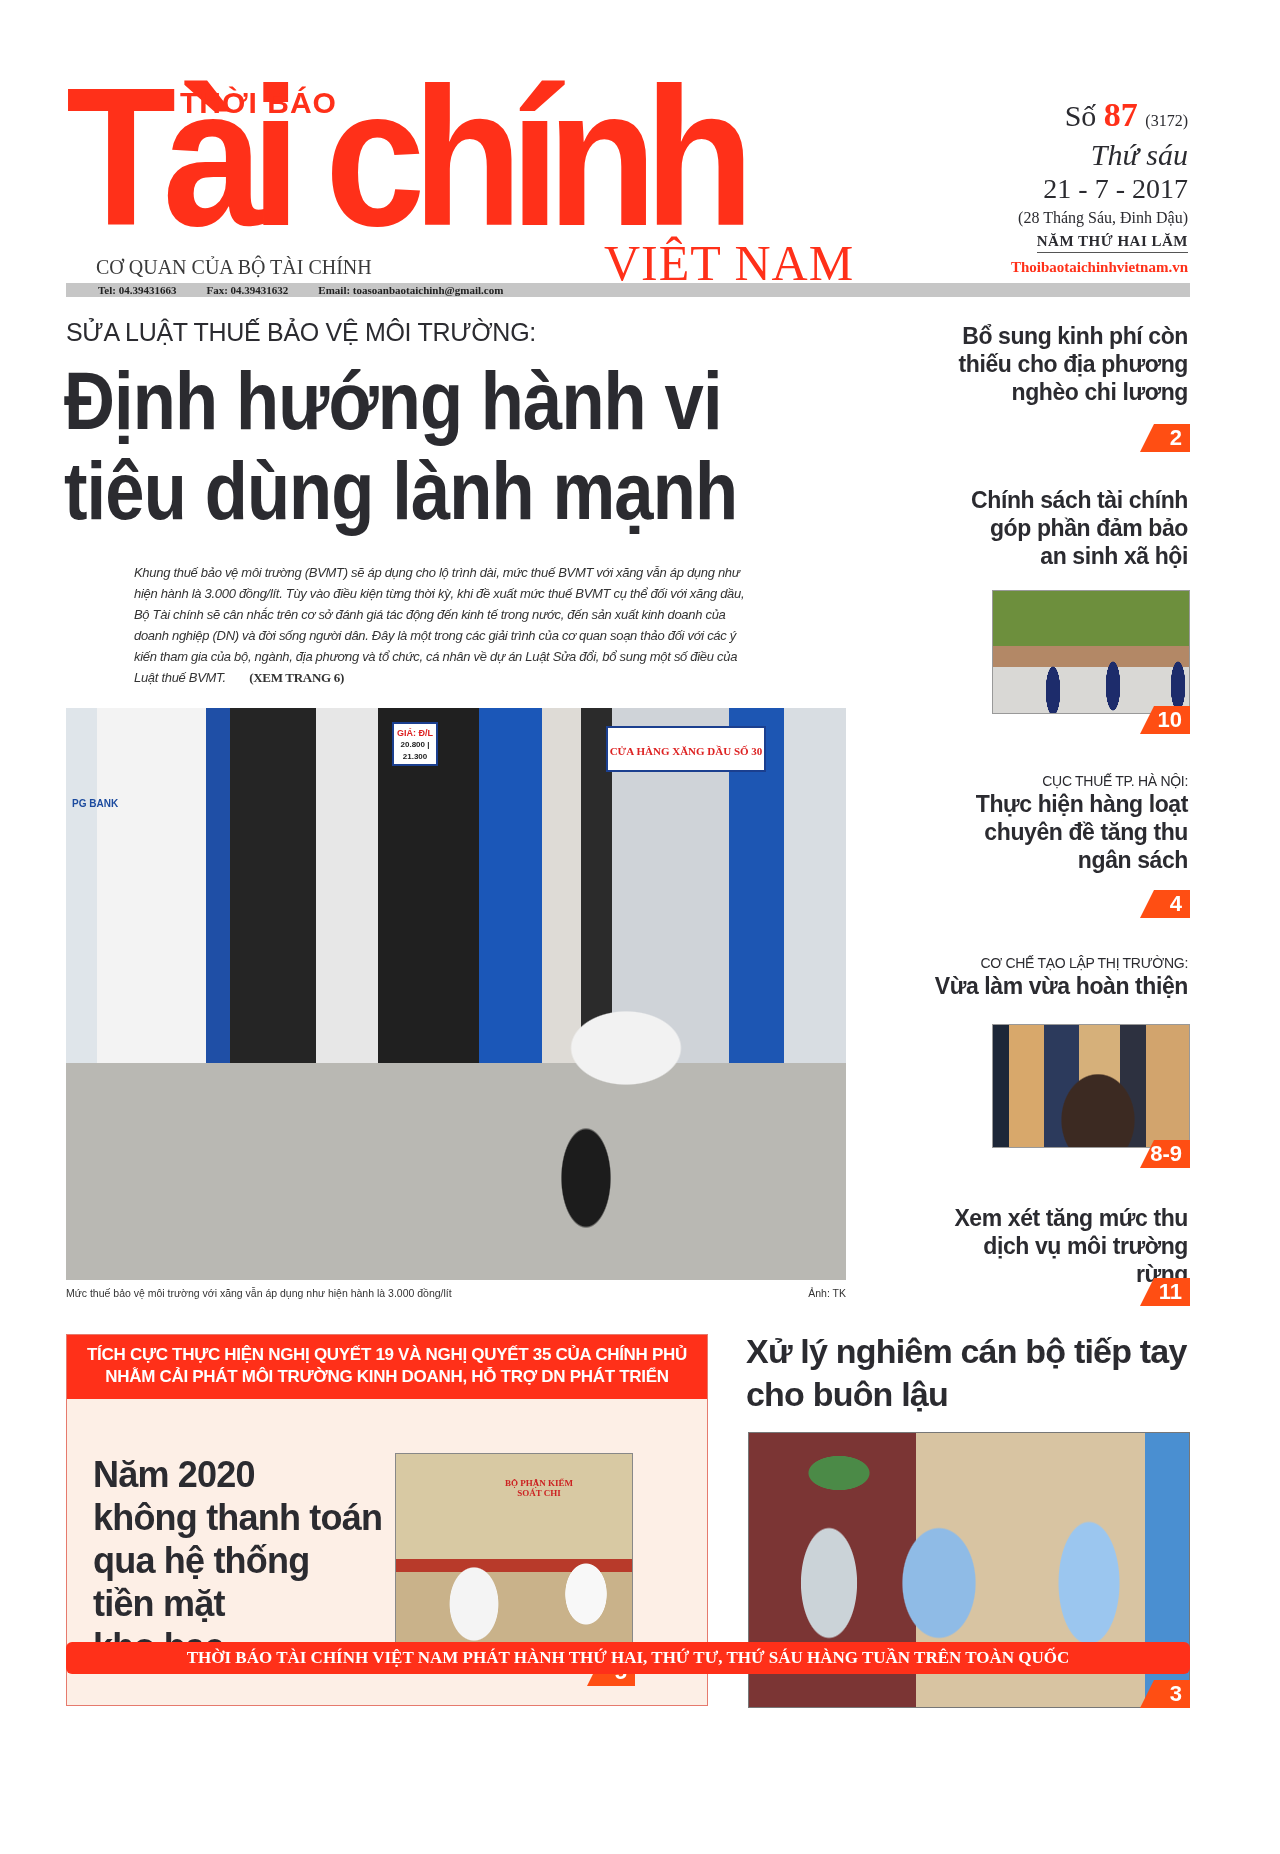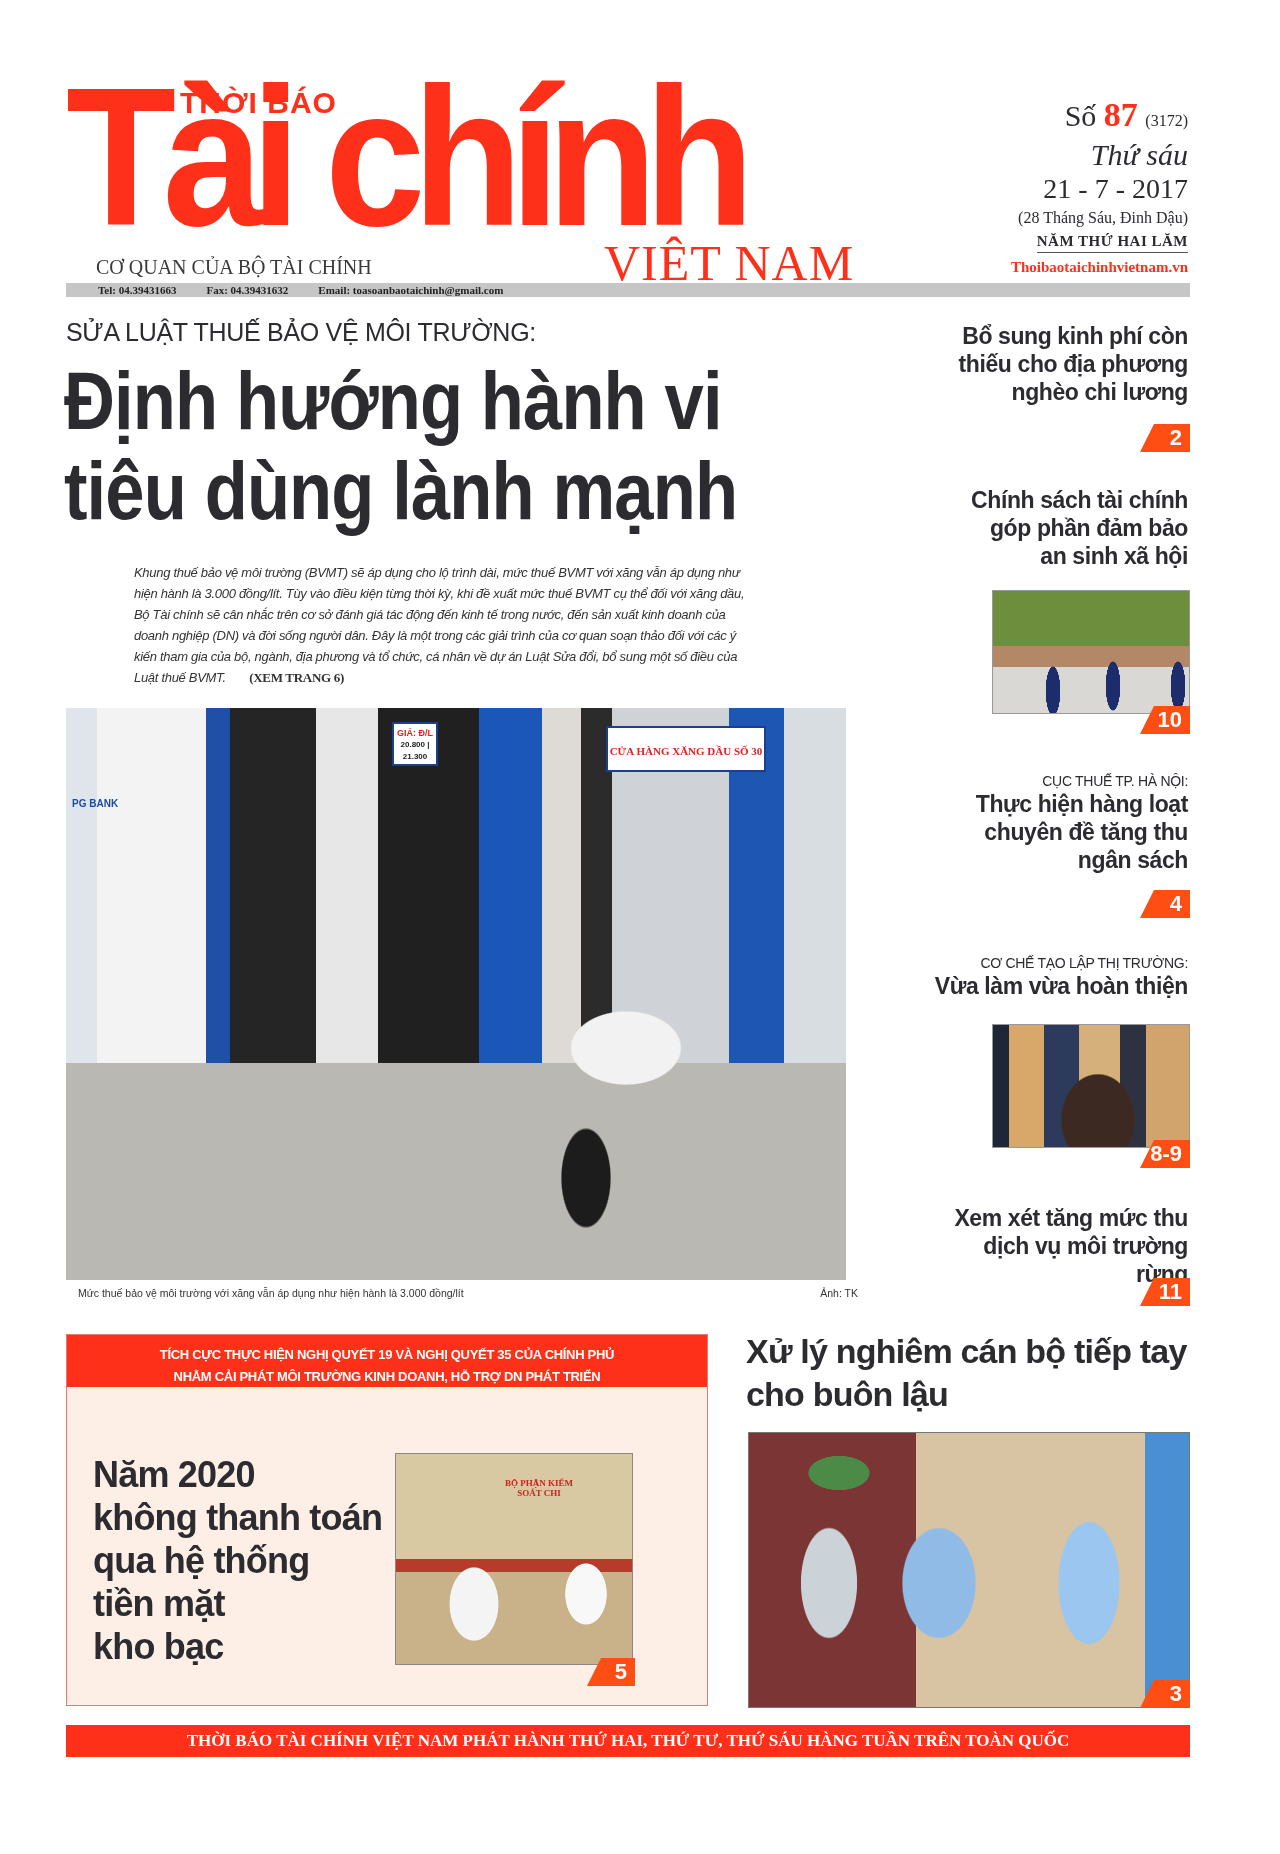--- a/index.html
+++ b/index.html
@@ -63,21 +63,21 @@
   .photo { position: absolute; overflow: hidden; }
   .photo-main {
     left: 66px; top: 708px; width: 780px; height: 572px;
     background:
       radial-gradient(ellipse 60px 120px at 520px 470px, #1c1c1c 40%, transparent 42%),
       radial-gradient(ellipse 90px 60px at 560px 340px, #f2f2f2 60%, transparent 62%),
       linear-gradient(180deg, transparent 0 62%, #b9b8b3 62% 100%),
       linear-gradient(90deg, #dfe5ea 0 4%, #f3f3f3 4% 18%, #1f4fa6 18% 21%, #252525 21% 32%, #e7e7e7 32% 40%, #202020 40% 53%, #1b57b8 53% 61%, #dedbd6 61% 66%, #2b2b2b 66% 70%, #cfd3d8 70% 85%, #1d56b3 85% 92%, #d8dde2 92% 100%);
   }
   .photo-main .sign { position: absolute; background: #fff; border: 2px solid #1b3f8f; }
-  .caption { position: absolute; left: 66px; top: 1287px; width: 780px; font-size: 10.5px; color: #333; display: flex; justify-content: space-between; margin-left: 12px; }
+  .caption { position: absolute; left: 66px; top: 1287px; width: 780px; font-size: 10.5px; color: #333; display: flex; justify-content: space-between; }
 
   
   .side-item { position: absolute; right: 92px; text-align: right; }
   .side-kicker { font-size: 14px; color: #2b2b30; letter-spacing: -0.3px; line-height: 18px; }
   .side-title {
     font-family: "Liberation Sans", sans-serif; font-weight: bold; font-size: 23px;
     line-height: 28px; color: #2b2b30; letter-spacing: -0.4px;
   }
   .pg-tag {
     position: absolute; height: 28px; background: #ff4e13; color: #fff;
@@ -97,22 +97,22 @@
       radial-gradient(ellipse 60px 75px at 105px 95px, #3c2a22 60%, transparent 62%),
       linear-gradient(90deg, #1d2738 0 8%, #d8a86b 8% 26%, #2c3a5c 26% 44%, #d6b07a 44% 65%, #2d3140 65% 78%, #d2a46d 78% 100%);
   }
 
   
   .box {
     position: absolute; left: 66px; top: 1334px; width: 642px; height: 372px;
     background: #fdefe6; border: 1px solid #e67a6d;
   }
   .box-head {
-    position: absolute; left: 0; top: 0; width: 100%; height: 52px; background: #ff3019;
-    color: #fff; text-align: center; font-weight: bold; font-size: 13px; line-height: 22px;
+    position: absolute; left: 0; top: 0; width: 100%; height: 64px; background: #ff3019;
+    color: #fff; text-align: center; font-weight: bold; font-size: 17px; line-height: 22px;
     padding-top: 9px; letter-spacing: -0.3px;
   }
   .box-title {
     position: absolute; left: 26px; top: 118px; width: 300px;
     font-weight: bold; font-size: 36px; line-height: 43px; color: #2b2b30;
     letter-spacing: -0.8px;
   }
   .thumb-treasury {
     left: 328px; top: 118px; width: 238px; height: 212px; border: 1px solid #888;
     background:
@@ -128,24 +128,25 @@
     left: 748px; top: 1432px; width: 442px; height: 276px; border: 1px solid #777;
     background:
       radial-gradient(ellipse 50px 28px at 90px 40px, #4b8a47 60%, transparent 62%),
       radial-gradient(ellipse 46px 90px at 80px 150px, #cbd3d8 60%, transparent 62%),
       radial-gradient(ellipse 60px 90px at 190px 150px, #8fbbe6 60%, transparent 62%),
       radial-gradient(ellipse 50px 100px at 340px 150px, #9bc6ef 60%, transparent 62%),
       linear-gradient(90deg, #7b3534 0 38%, #d8c4a2 38% 90%, #4a8fd1 90% 100%);
   }
 
   .footer-bar {
-    position: absolute; left: 66px; top: 1725px; width: 1124px; height: 32px;
+    position: absolute; left: 66px; top: 1642px; width: 1124px; height: 32px;
     background: #ff3019; color: #fff; text-align: center;
     font-family: "Liberation Serif", serif; font-weight: bold; font-size: 17px; line-height: 32px;
     letter-spacing: 0;
+    border-radius: 6px;
   }
 </style>
 </head>
 <body>
 
 <div class="logo-big">Tài chính</div>
 <div class="logo-small">THỜI BÁO</div>
 <div class="logo-vn">VIỆT NAM</div>
 <div class="logo-sub">CƠ QUAN CỦA BỘ TÀI CHÍNH</div>
 <div class="contact-bar">

